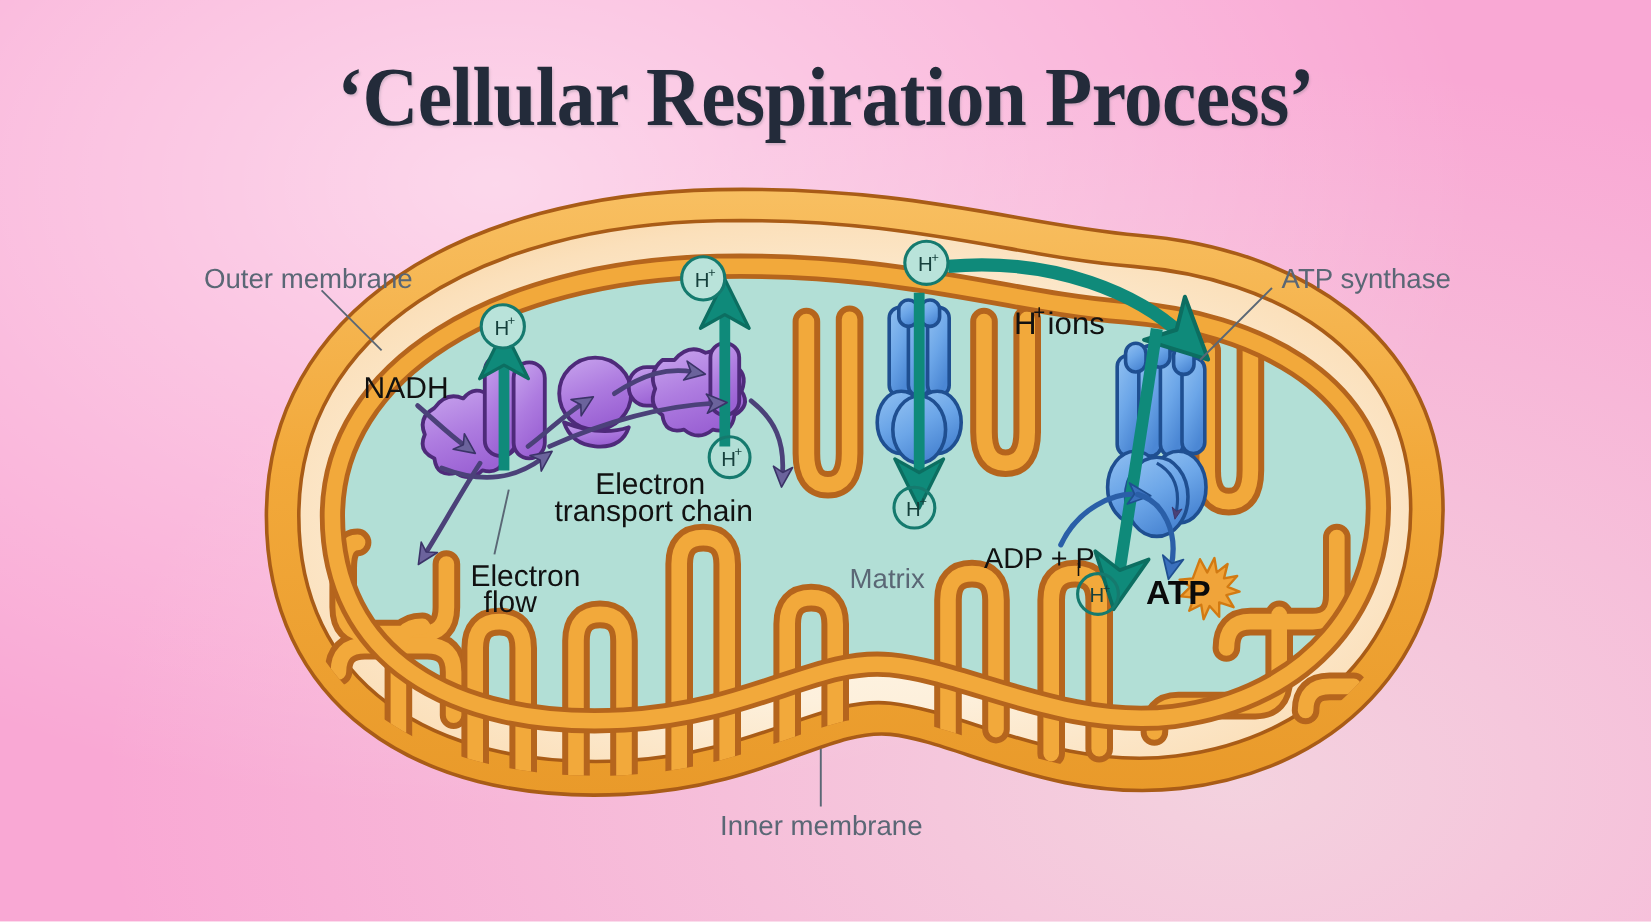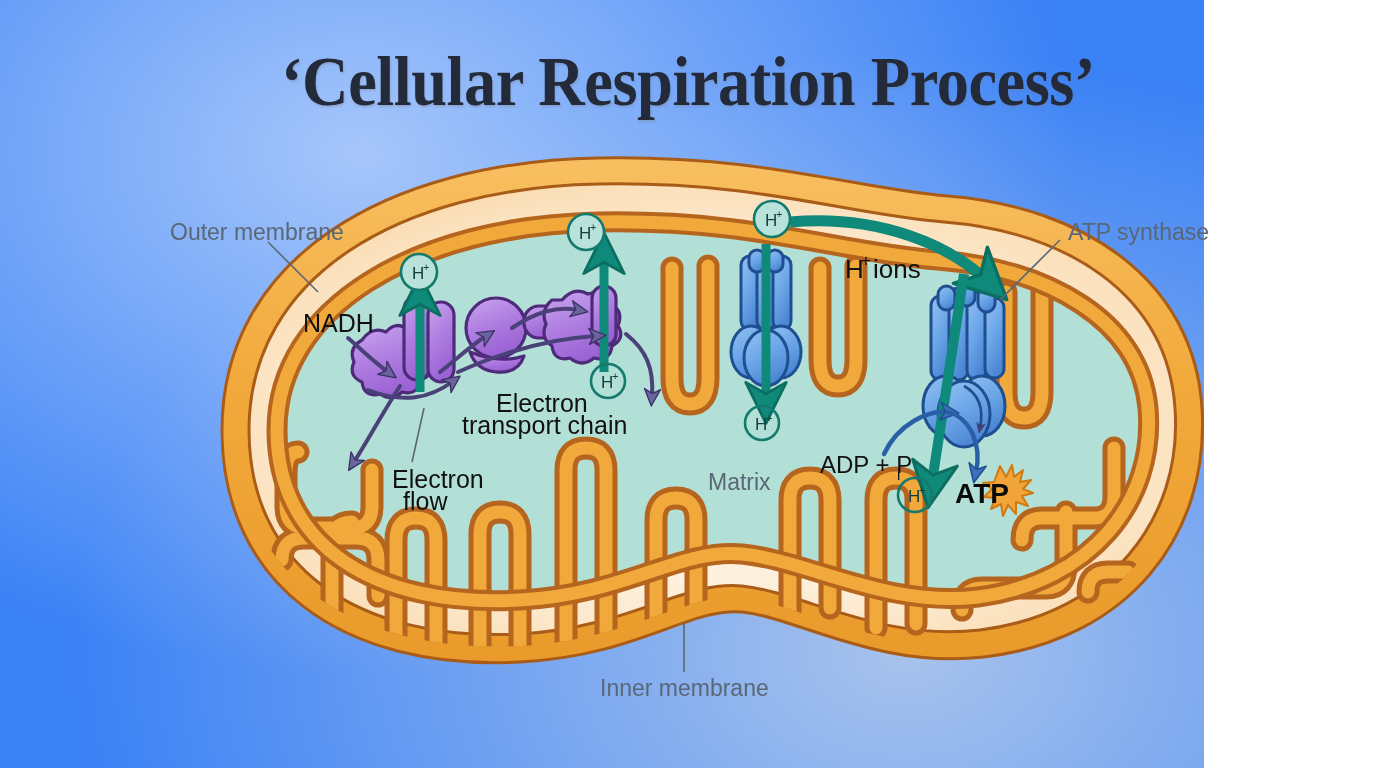--- a/index.html
+++ b/index.html
@@ -8,23 +8,23 @@
     background: #ffffff;
   }
   body {
     width: 1376px;
     height: 768px;
     overflow: hidden;
     font-family: "Liberation Sans", sans-serif;
   }
   #stage {
     position: relative;
-    width: 1204px;
+    width: 1376px;
     height: 768px;
-    background: #3b82f6;
+    background: #f9a8d4;
   }
   #stage::before {
     content: "";
     position: absolute;
     inset: 0;
     background:
       radial-gradient(ellipse at 30% 20%, rgba(255,255,255,0.55), rgba(255,255,255,0) 60%),
       radial-gradient(ellipse at 75% 85%, rgba(240,238,230,0.6), rgba(255,255,255,0) 65%);
     pointer-events: none;
   }

